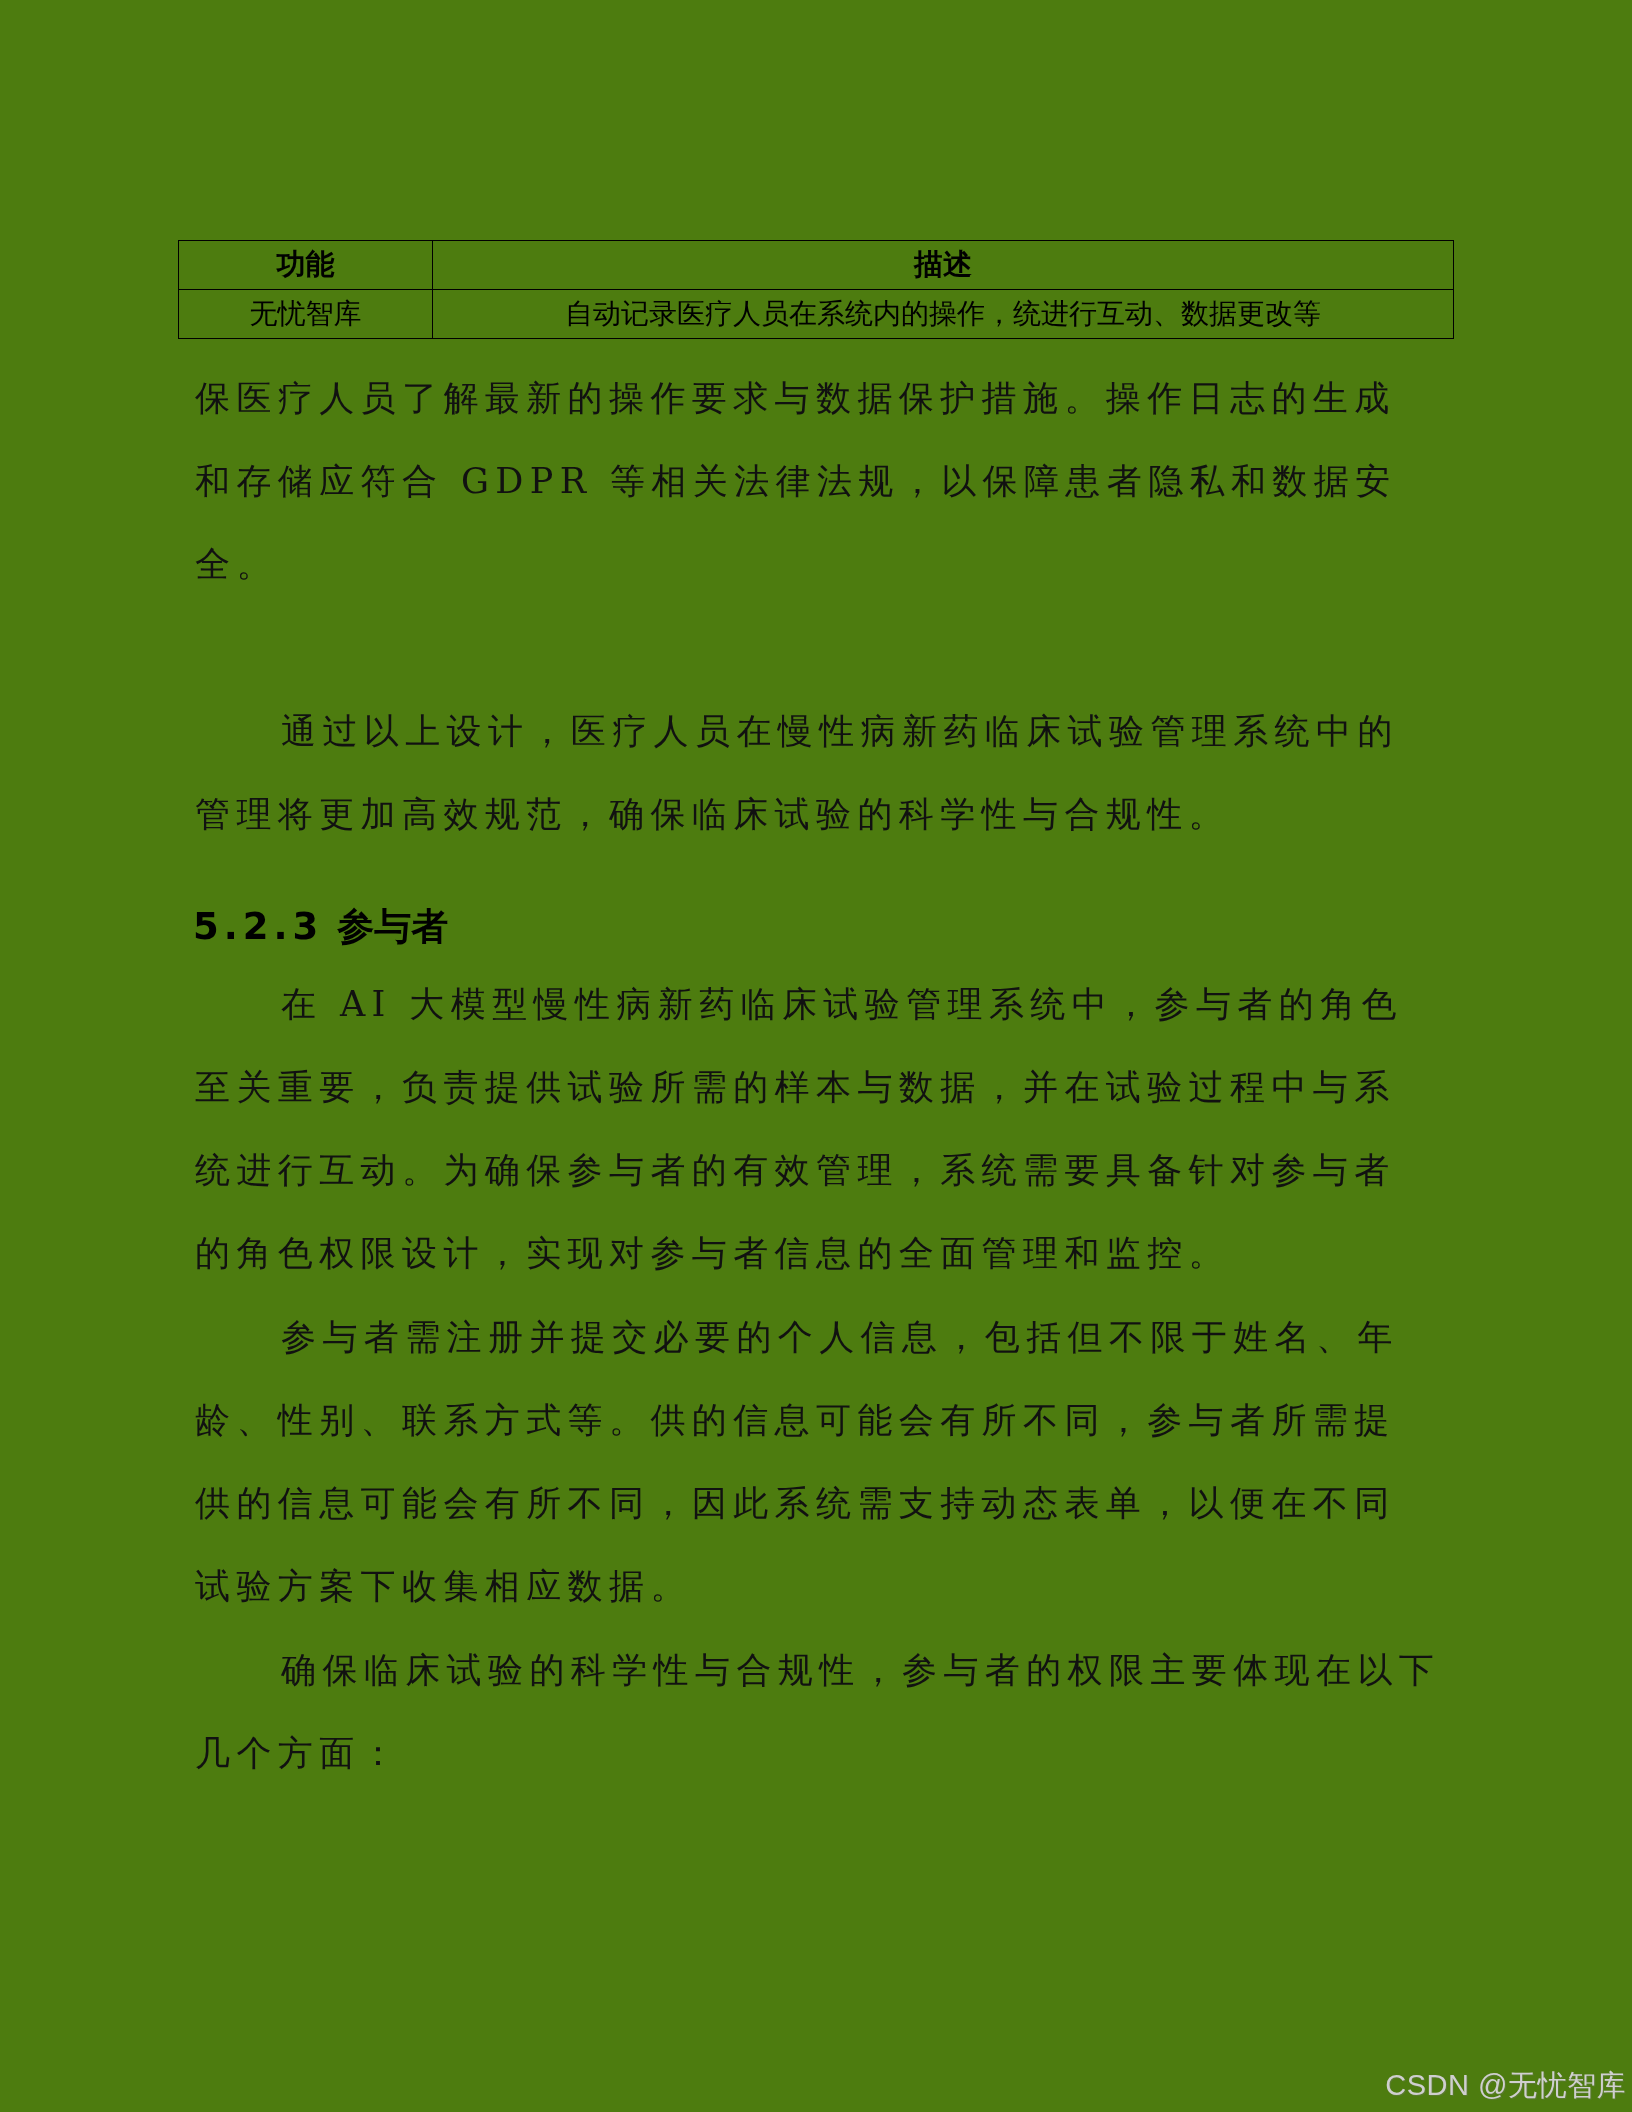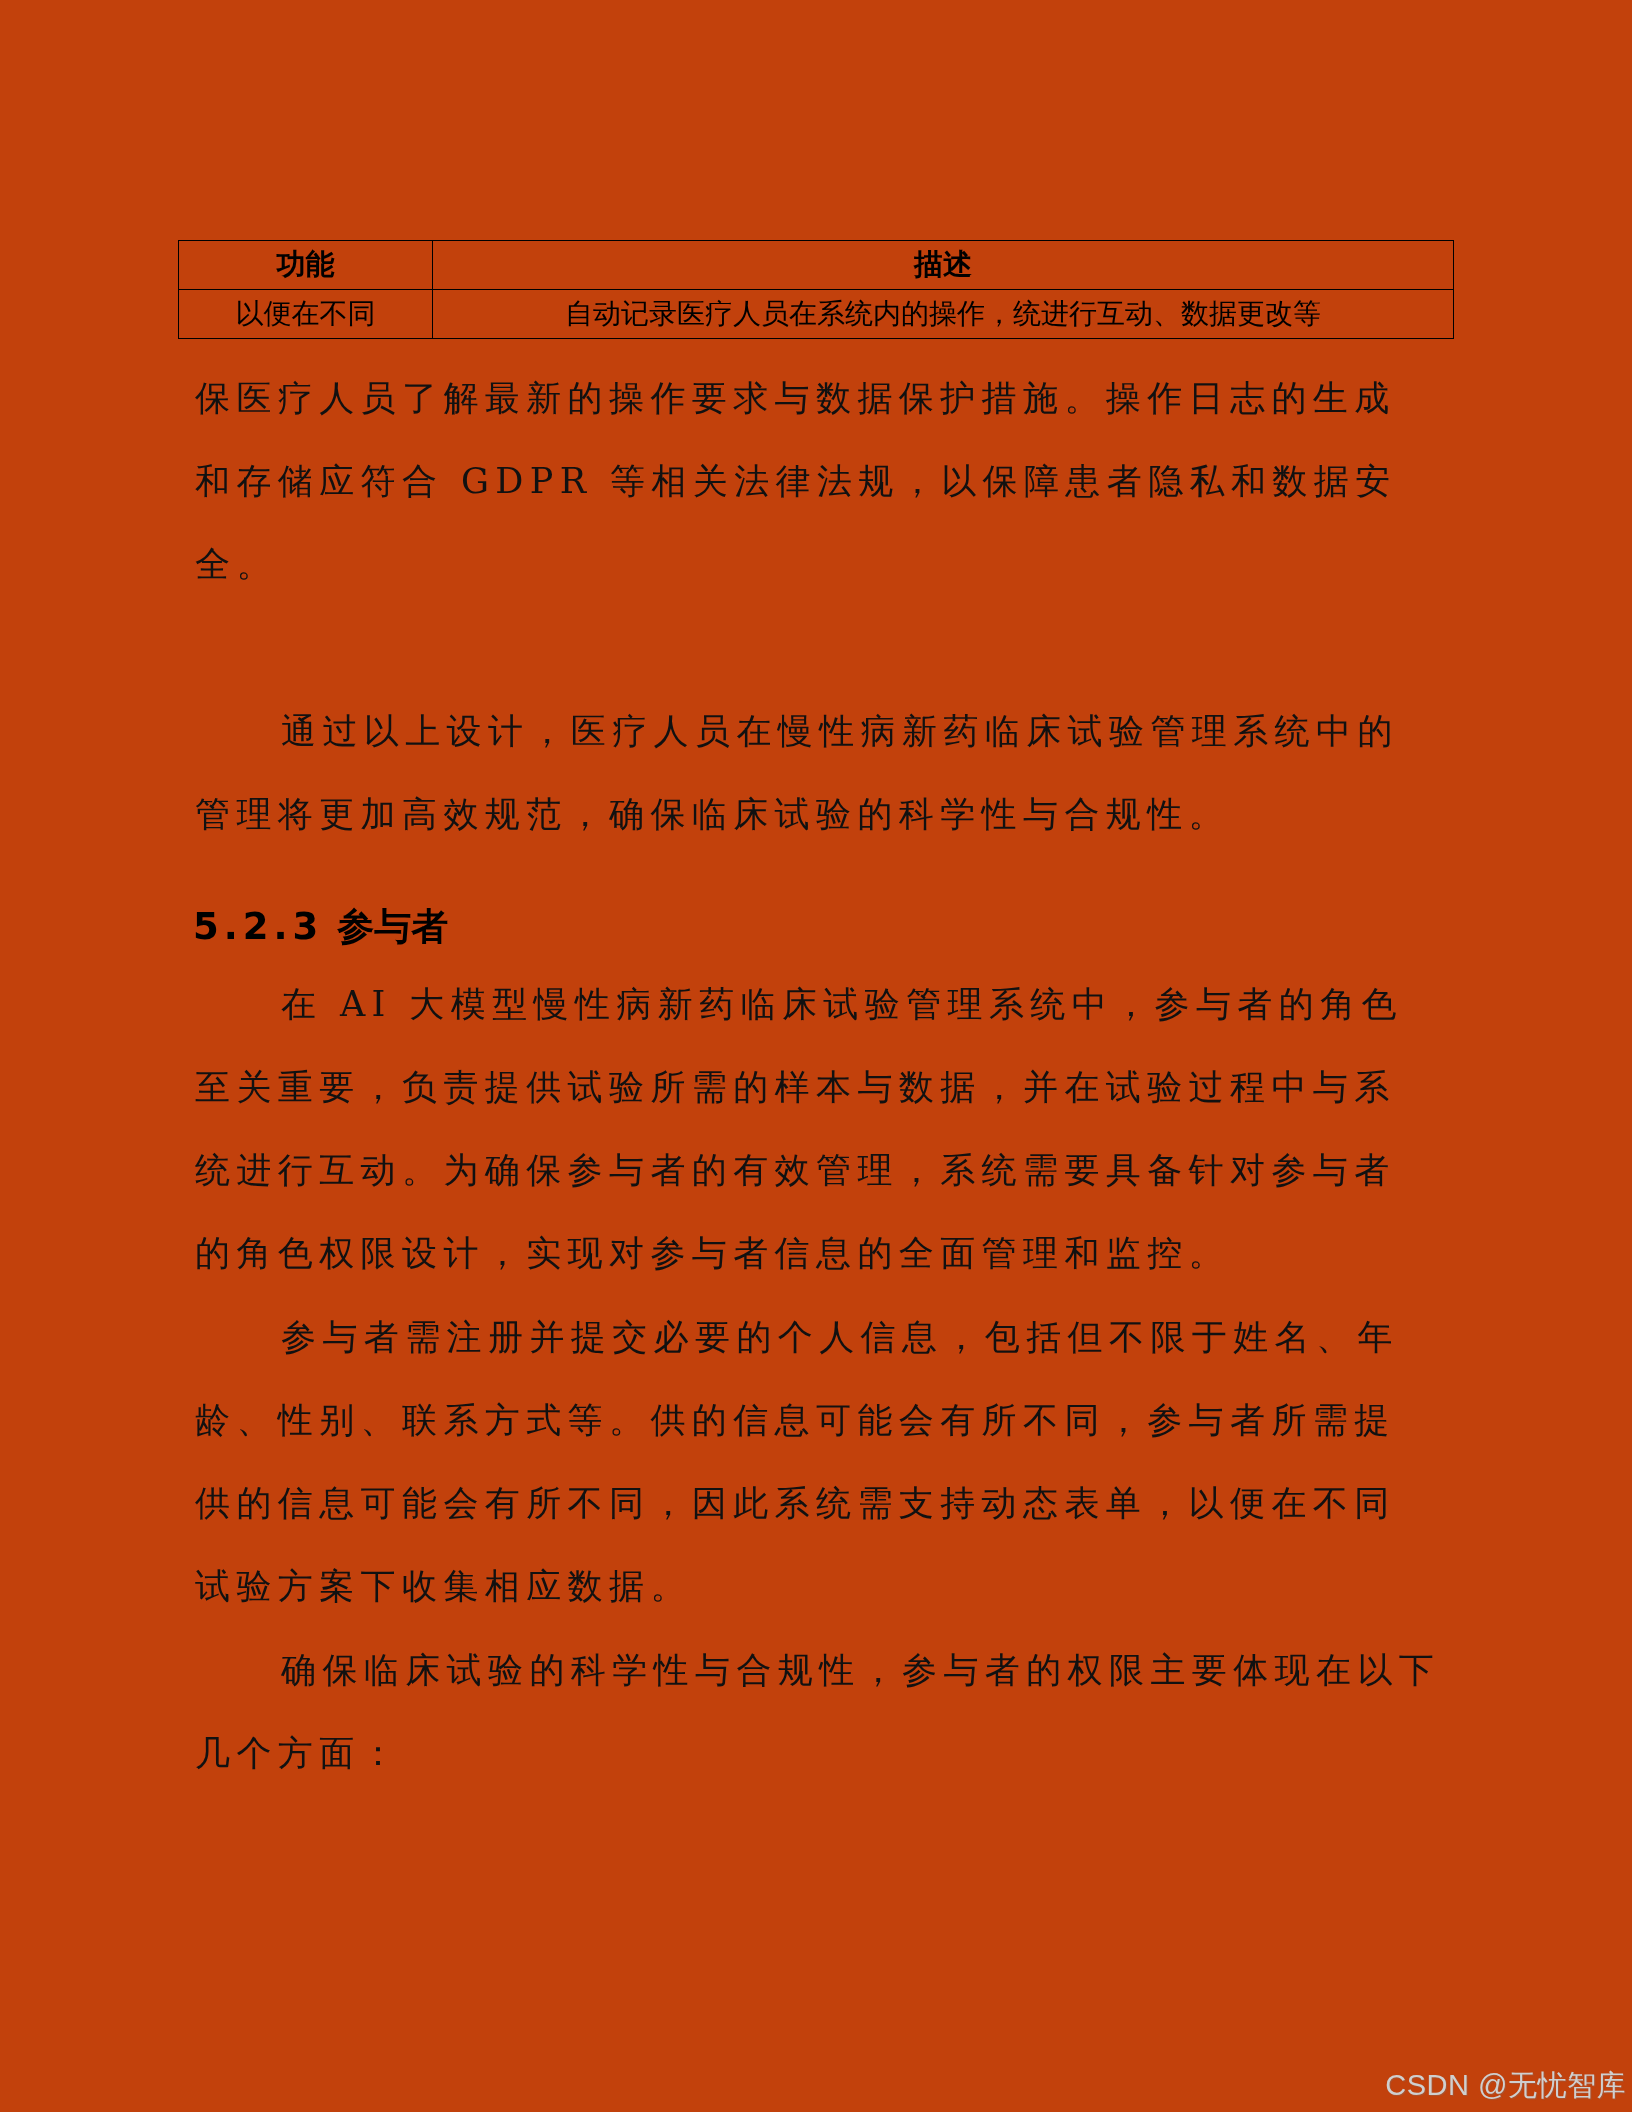--- a/index.html
+++ b/index.html
@@ -1,18 +1,18 @@
 <!DOCTYPE html>
 <html><head>
 <meta charset="utf-8">
 <style>
   html, body { margin: 0; padding: 0; background: #ffffff; }
   body { width: 1632px; height: 2112px; position: relative; overflow: hidden;
          font-family: "DejaVu Serif", "Liberation Serif", serif; color: #000; }
-  .page { position: absolute; left: 0; top: 0; width: 1632px; height: 2112px; background: #c2410c; }
+  .page { position: absolute; left: 0; top: 0; width: 1632px; height: 2112px; background: #4d7c0f; }
 
   
   .doc-table { position: absolute; left: 178px; top: 240px; width: 1276px;
                border-collapse: collapse; table-layout: fixed; }
   .doc-table td, .doc-table th { border: 1.5px solid #000; text-align: center; vertical-align: middle;
                padding: 0; color: #000; }
   .doc-table th { height: 48px; font-family: "DejaVu Sans", "Liberation Sans", sans-serif;
                font-weight: bold; font-size: 29px; }
   .doc-table td { height: 48px; font-family: "DejaVu Serif", "Liberation Serif", serif;
                font-size: 28px; font-weight: normal; }
@@ -38,21 +38,21 @@
 
 <div class="page">
 
   <table class="doc-table">
     <tbody>
         <tr>
       <th class="col1">功能</th>
       <th>描述</th>
     </tr>
     <tr>
-      <td>以便在不同</td>
+      <td>无忧智库</td>
       <td>自动记录医疗人员在系统内的操作，统进行互动、数据更改等</td>
     </tr>
   </tbody>
     </table>
 
   <p class="para" style="top:357px;">
     <span class="line">保医疗人员了解最新的操作要求与数据保护措施。操作日志的生成</span>
     <span class="line">和存储应符合 GDPR 等相关法律法规，以保障患者隐私和数据安</span>
     <span class="line">全。</span>
   </p>

